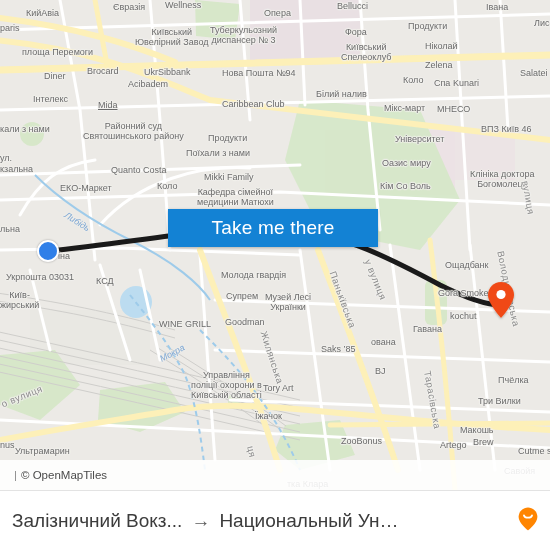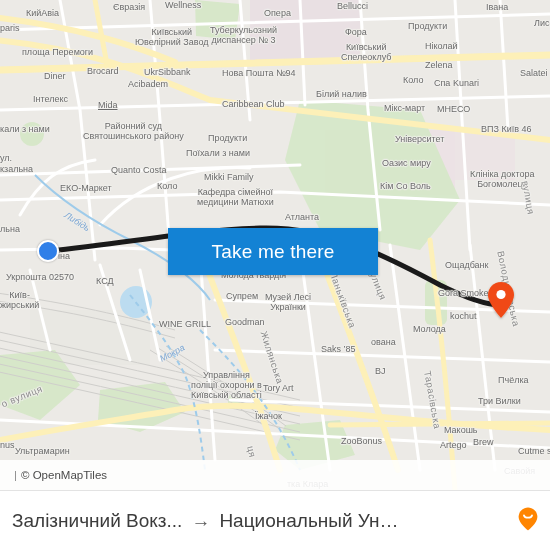--- a/index.html
+++ b/index.html
@@ -63,22 +63,22 @@
   }
   #dest-marker {
     position: absolute;
     left: 487px; top: 281px;
     width: 28px; height: 38px;
   }
 
   
   #take-me-there {
     position: absolute;
-    left: 168px; top: 228px;
-    width: 210px; height: 47px;
+    left: 168px; top: 209px;
+    width: 210px; height: 38px;
     background: #1382d4;
     border: none;
     color: #ffffff;
     font-size: 19px;
     font-family: "Liberation Sans", sans-serif;
     letter-spacing: .2px;
     cursor: pointer;
     display: flex;
     align-items: center;
     justify-content: center;
@@ -300,45 +300,45 @@
 Богомолець</div>
         <div class="lbl" style="left: 0px; top: 153px;">ул.</div>
         <div class="lbl" style="left: 0px; top: 164px;">кзальна</div>
         <div class="lbl" style="left: 60px; top: 183px;">ЕКО-Маркет</div>
         <div class="lbl two" style="left: 197px; top: 187px;">Кафедра сімейної
 медицини Матюхи</div>
         <div class="lbl" style="left: 380px; top: 181px;">Кім Со Воль</div>
         <div class="lbl" style="left: 285px; top: 212px;">Атланта</div>
         <div class="lbl" style="left: 0px; top: 224px;">льна</div>
         <div class="lbl" style="left: 58px; top: 251px;">іна</div>
-        <div class="lbl" style="left: 6px; top: 272px;">Укрпошта 02570</div>
+        <div class="lbl" style="left: 6px; top: 272px;">Укрпошта 03031</div>
         <div class="lbl" style="left: 80px; top: 276px; padding-left: 16px;">КСД</div>
         <div class="lbl two" style="left: 0px; top: 290px;">Київ-
 жирський</div>
         <div class="lbl" style="left: 221px; top: 270px;">Молода гвардія</div>
         <div class="lbl" style="left: 445px; top: 260px;">Ощадбанк</div>
         <div class="lbl" style="left: 438px; top: 288px;">Gora Smoke B</div>
         <div class="lbl" style="left: 226px; top: 291px;">Супрем</div>
         <div class="lbl two" style="left: 265px; top: 292px;">Музей Лесі
 Українки</div>
         <div class="lbl" style="left: 450px; top: 311px;">kochut</div>
         <div class="lbl" style="left: 159px; top: 319px;">WINE GRILL</div>
         <div class="lbl" style="left: 225px; top: 317px;">Goodman</div>
-        <div class="lbl" style="left: 413px; top: 324px;">Молода</div>
+        <div class="lbl" style="left: 413px; top: 324px;">Гавана</div>
         <div class="lbl" style="left: 321px; top: 344px;">Saks ’85</div>
         <div class="lbl" style="left: 375px; top: 366px;">BJ</div>
         <div class="lbl" style="left: 498px; top: 375px;">Пчёлка</div>
         <div class="lbl" style="left: 478px; top: 396px;">Три Вилки</div>
         <div class="lbl two" style="left: 191px; top: 370px;">Управління
 поліції охорони в
 Київській області</div>
         <div class="lbl" style="left: 263px; top: 383px;">Tory Art</div>
         <div class="lbl" style="left: 255px; top: 411px;">Їжачок</div>
         <div class="lbl" style="left: 341px; top: 436px;">ZooBonus</div>
-        <div class="lbl" style="left: 444px; top: 425px; text-align: right;">Макошь</div>
+        <div class="lbl" style="left: 460px; top: 425px; text-align: right;">Макошь</div>
         <div class="lbl" style="left: 440px; top: 440px;">Artego</div>
         <div class="lbl" style="left: 473px; top: 437px;">Brew</div>
         <div class="lbl" style="left: 518px; top: 446px;">Cutme s</div>
         <div class="lbl" style="left: 504px; top: 466px;">Савойя</div>
         <div class="lbl" style="left: 287px; top: 479px;">тка Клара</div>
         <div class="lbl" style="left: 15px; top: 446px;">Ультрамарин</div>
         <div class="lbl" style="left: 0px; top: 440px;">nus</div>
         <div class="lbl" style="left: 371px; top: 337px;">ована</div>
       </div>
     <div id="street-layer">

